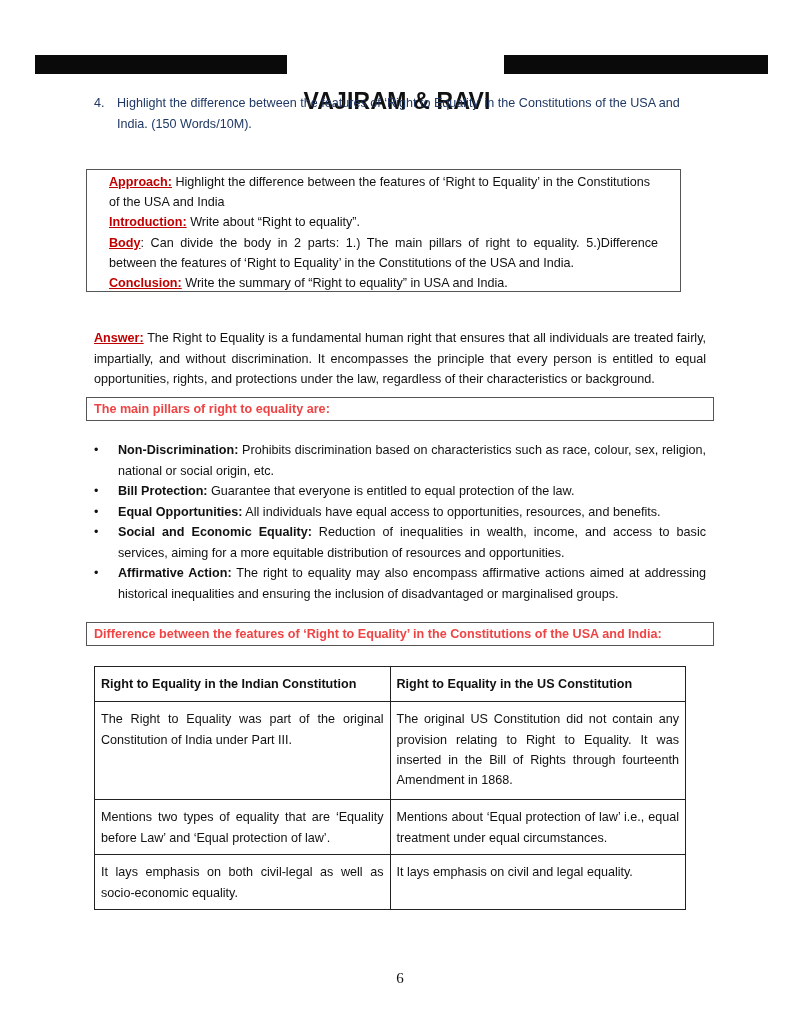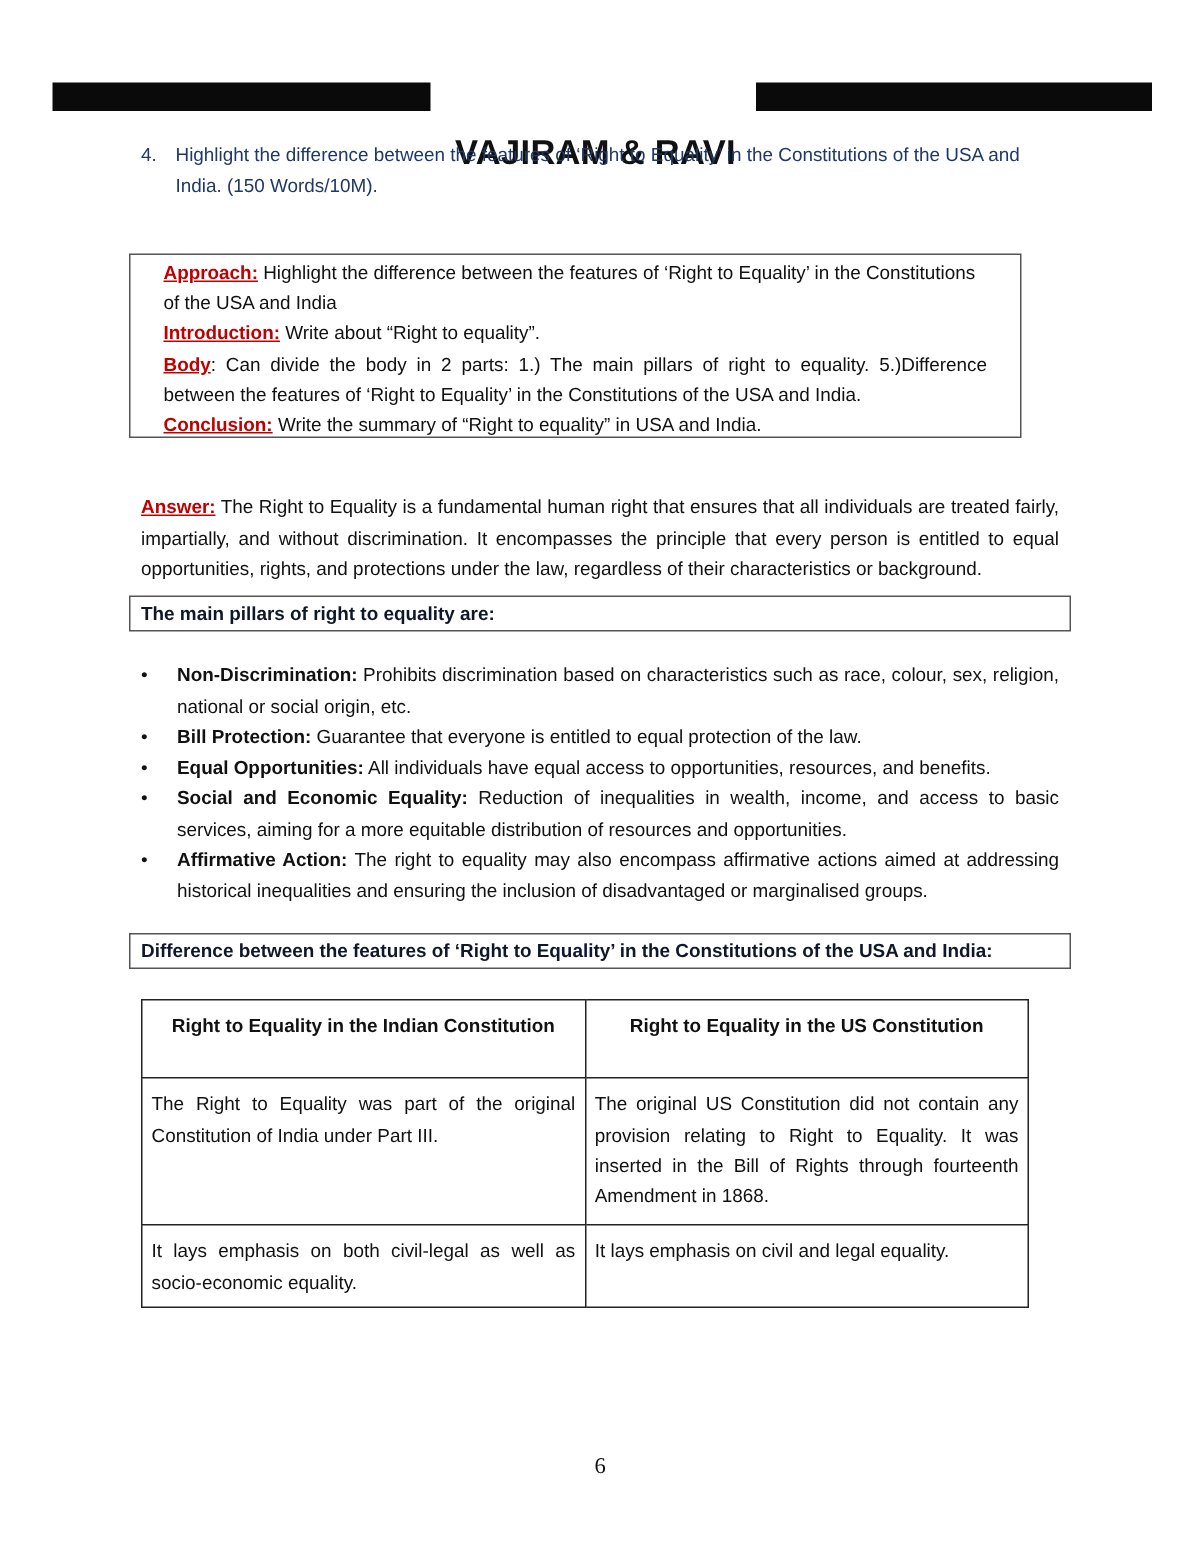--- a/index.html
+++ b/index.html
@@ -8,30 +8,30 @@
   .header .bar { position: absolute; top: 3px; height: 19px; background: #0a0a0a; }
   .header .bar.left { left: 0; width: 252px; }
   .header .bar.right { left: 469px; width: 264px; }
   .header .brand { position: absolute; left: 262px; top: -4px; width: 200px; text-align: center; font-family: "Liberation Sans", sans-serif; font-weight: bold; font-size: 23px; letter-spacing: 0.2px; color: #111; margin-top: 40px; }
   .question { position: absolute; top: 93px; left: 94px; width: 620px; font-size: 12.6px; line-height: 21px; color: #1f3864; }
   .question .num { position: absolute; left: 0; top: 0; }
   .question .qtext { margin-left: 23px; display: block; }
   .approach-box { position: absolute; top: 150px; left: 86px; width: 595px; height: 123px; border: 1px solid #555; box-sizing: border-box; padding: 2px 22px; font-size: 12.6px; line-height: 20.2px; margin-top: 19px; }
   .lbl { color: #c00000; font-weight: bold; text-decoration: underline; }
   .answer { position: absolute; top: 294px; left: 94px; width: 612px; font-size: 12.6px; line-height: 20.5px; text-align: justify; margin-top: 34px; }
-  .section-box { position: absolute; left: 86px; width: 628px; height: 24px; border: 1px solid #555; box-sizing: border-box; padding: 2px 7px; font-size: 12.6px; font-weight: bold; color: #0f172a; line-height: 18px; }
+  .section-box { position: absolute; left: 86px; width: 628px; height: 24px; border: 1px solid #555; box-sizing: border-box; padding: 2px 7px; font-size: 12.6px; font-weight: bold; color: #ef4444; line-height: 18px; }
   .pillars-box { top: 397px; }
   .diff-box { top: 622px; }
   ul.pillars { position: absolute; top: 440px; left: 94px; width: 612px; margin: 0; padding: 0; list-style: none; font-size: 12.6px; line-height: 20.5px; }
   ul.pillars li { position: relative; padding-left: 24px; text-align: justify; }
   ul.pillars li .bullet { position: absolute; left: 0; top: 0; }
   ul.pillars li b { font-weight: bold; }
   table.compare { position: absolute; top: 666px; left: 94px; width: 592px; border-collapse: collapse; font-size: 12.6px; line-height: 20.3px; }
   table.compare th, table.compare td { border: 1.5px solid #222; vertical-align: top; padding: 7px 6px 6px 6px; text-align: justify; }
-  table.compare th { text-align: center; font-weight: bold; height: 20px; padding-top: 7px; padding-bottom: 24px; margin-top: 44px; }
+  table.compare th { text-align: left; font-weight: bold; height: 20px; padding-top: 7px; padding-bottom: 7px; margin-top: 44px; }
   table.compare td { width: 50%; }
   table.compare tr.r1 td { height: 84px; }
   table.compare tr.r2 td { height: 41px; }
   table.compare tr.r3 td { height: 41px; }
   .page-num { position: absolute; top: 970px; left: 0; width: 800px; text-align: center; font-family: "Liberation Serif", serif; font-size: 15px; }
 </style>
 </head>
 <body>
 
 <div class="header">
@@ -71,20 +71,24 @@
     <tr>
       <th>Right to Equality in the Indian Constitution</th>
       <th>Right to Equality in the US Constitution</th>
     </tr>
   </thead>
   <tbody>
     <tr class="r1">
       <td>The Right to Equality was part of the original  Constitution of India under Part III.</td>
       <td>The original US Constitution did not contain any provision relating to Right to Equality. It was inserted in the Bill of Rights through fourteenth Amendment in 1868.</td>
     </tr>
+    <tr class="r2">
+      <td>Mentions two types of equality that are  ‘Equality before Law’ and ‘Equal protection of law’.</td>
+      <td>Mentions about ‘Equal protection of law’ i.e., equal treatment under equal circumstances.</td>
+    </tr>
     <tr class="r3">
       <td>It lays emphasis on both civil-legal as well as socio-economic equality.</td>
       <td>It lays emphasis on civil and legal equality.</td>
     </tr>
   </tbody>
 </table>
 
 <div class="page-num">6</div>
 
 </body></html>

